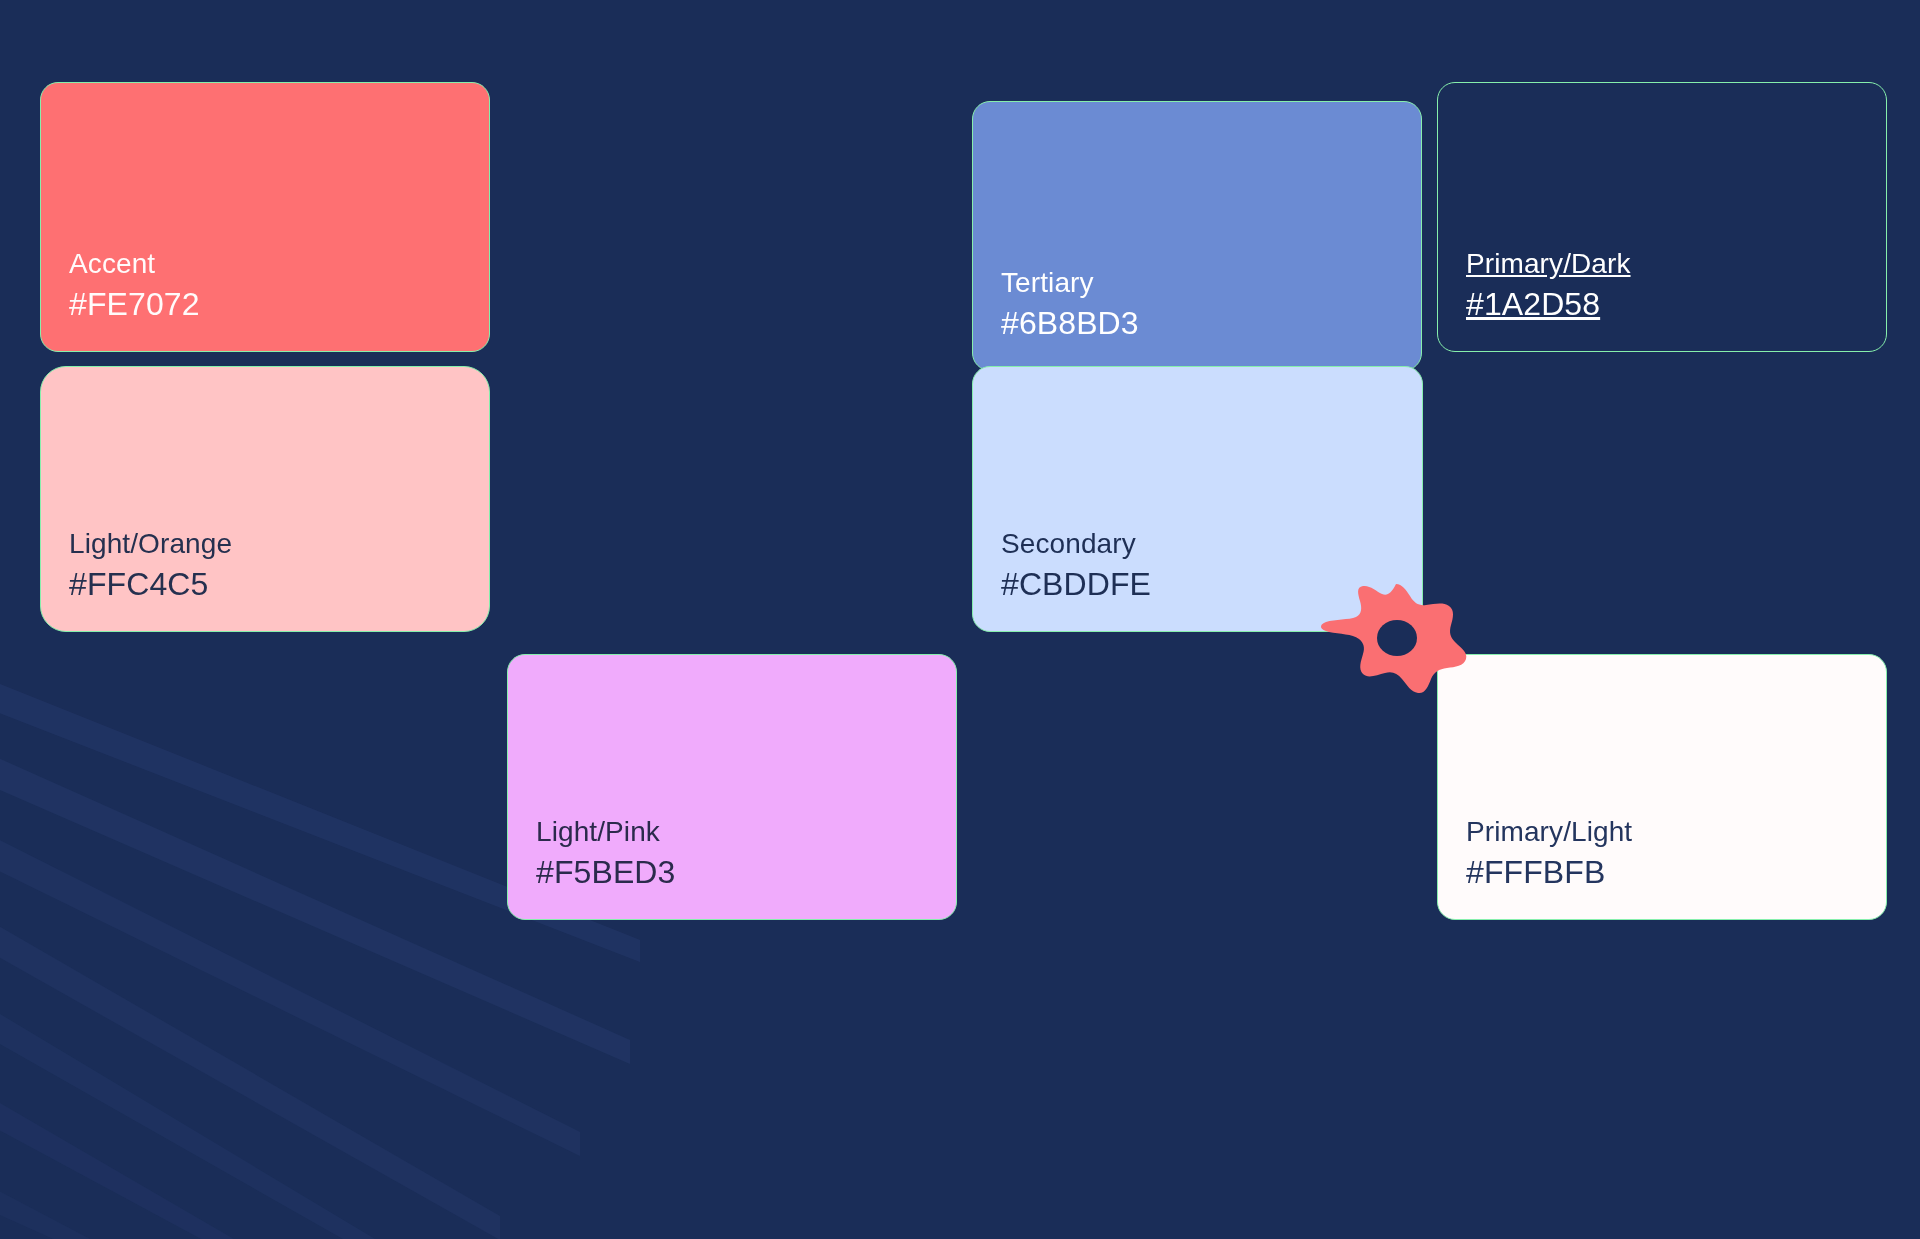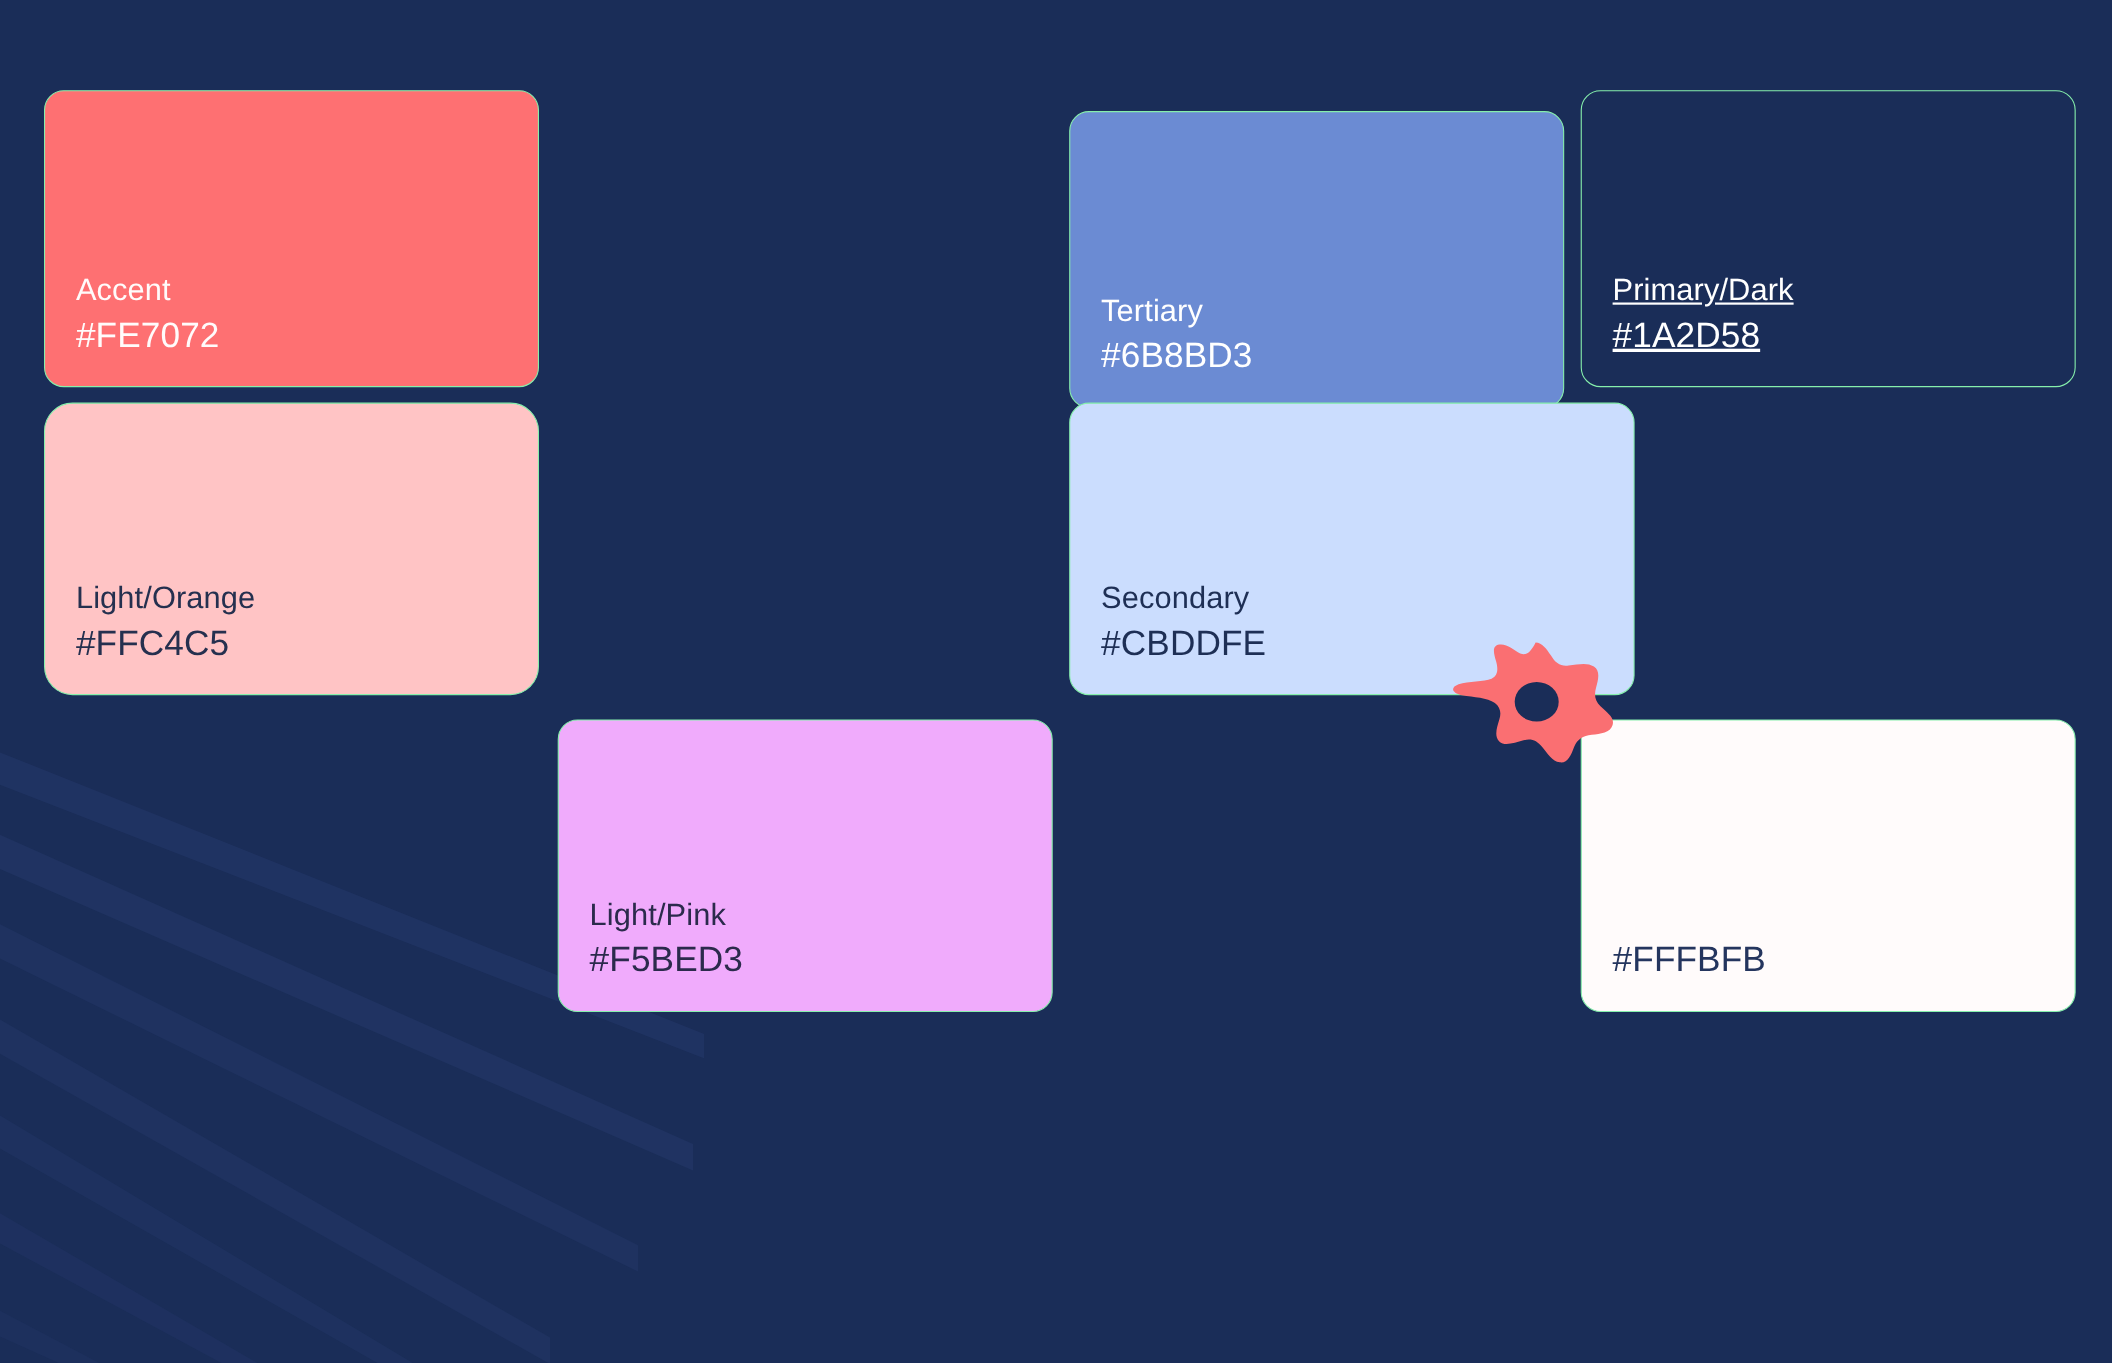--- a/index.html
+++ b/index.html
@@ -63,21 +63,21 @@
     font-weight: 400;
     letter-spacing: 0.1px;
     white-space: nowrap;
   }
 
   
   #card-accent        { left: 40px;   top: 82px;  width: 450px; height: 270px; }
   #card-light-orange  { left: 40px;   top: 366px; width: 450px; height: 266px; border-radius: 26px; }
   #card-light-pink    { left: 507px;  top: 654px; width: 450px; height: 266px; }
   #card-tertiary      { left: 972px;  top: 82px;  width: 450px; height: 270px; margin-top: 19px; }
-  #card-secondary     { left: 972px;  top: 366px; width: 514px; height: 266px; }
+  #card-secondary     { left: 972px;  top: 366px; width: 451px; height: 266px; }
   #card-primary-dark  { left: 1437px; top: 82px;  width: 450px; height: 270px; text-decoration: underline; }
   #card-primary-light { left: 1437px; top: 654px; width: 450px; height: 266px; }
 
   
   #flower {
     position: absolute;
     left: 1318px;
     top: 582px;
     width: 158px;
     height: 112px;
@@ -126,20 +126,21 @@
     <div class="name">Secondary</div>
     <div class="hex">#CBDDFE</div>
   </div>
 
   <div class="card" id="card-primary-dark" style="background:#1A2D58; color:#FFFFFF;">
     <div class="name">Primary/Dark</div>
     <div class="hex">#1A2D58</div>
   </div>
 
   <div class="card" id="card-primary-light" style="background:#FFFBFB; color:#24355E;">
+    <div class="name">Primary/Light</div>
     <div class="hex">#FFFBFB</div>
   </div>
 
   <svg id="flower" viewBox="0 0 158 112" aria-hidden="true">
     <path fill="#FA6F72" d="M78 2
        C84 2 88 8 92 14
        C96 21 101 24 108 23
        C117 22 125 20 131 24
        C137 28 135 36 133 43
        C131 50 132 55 137 60

